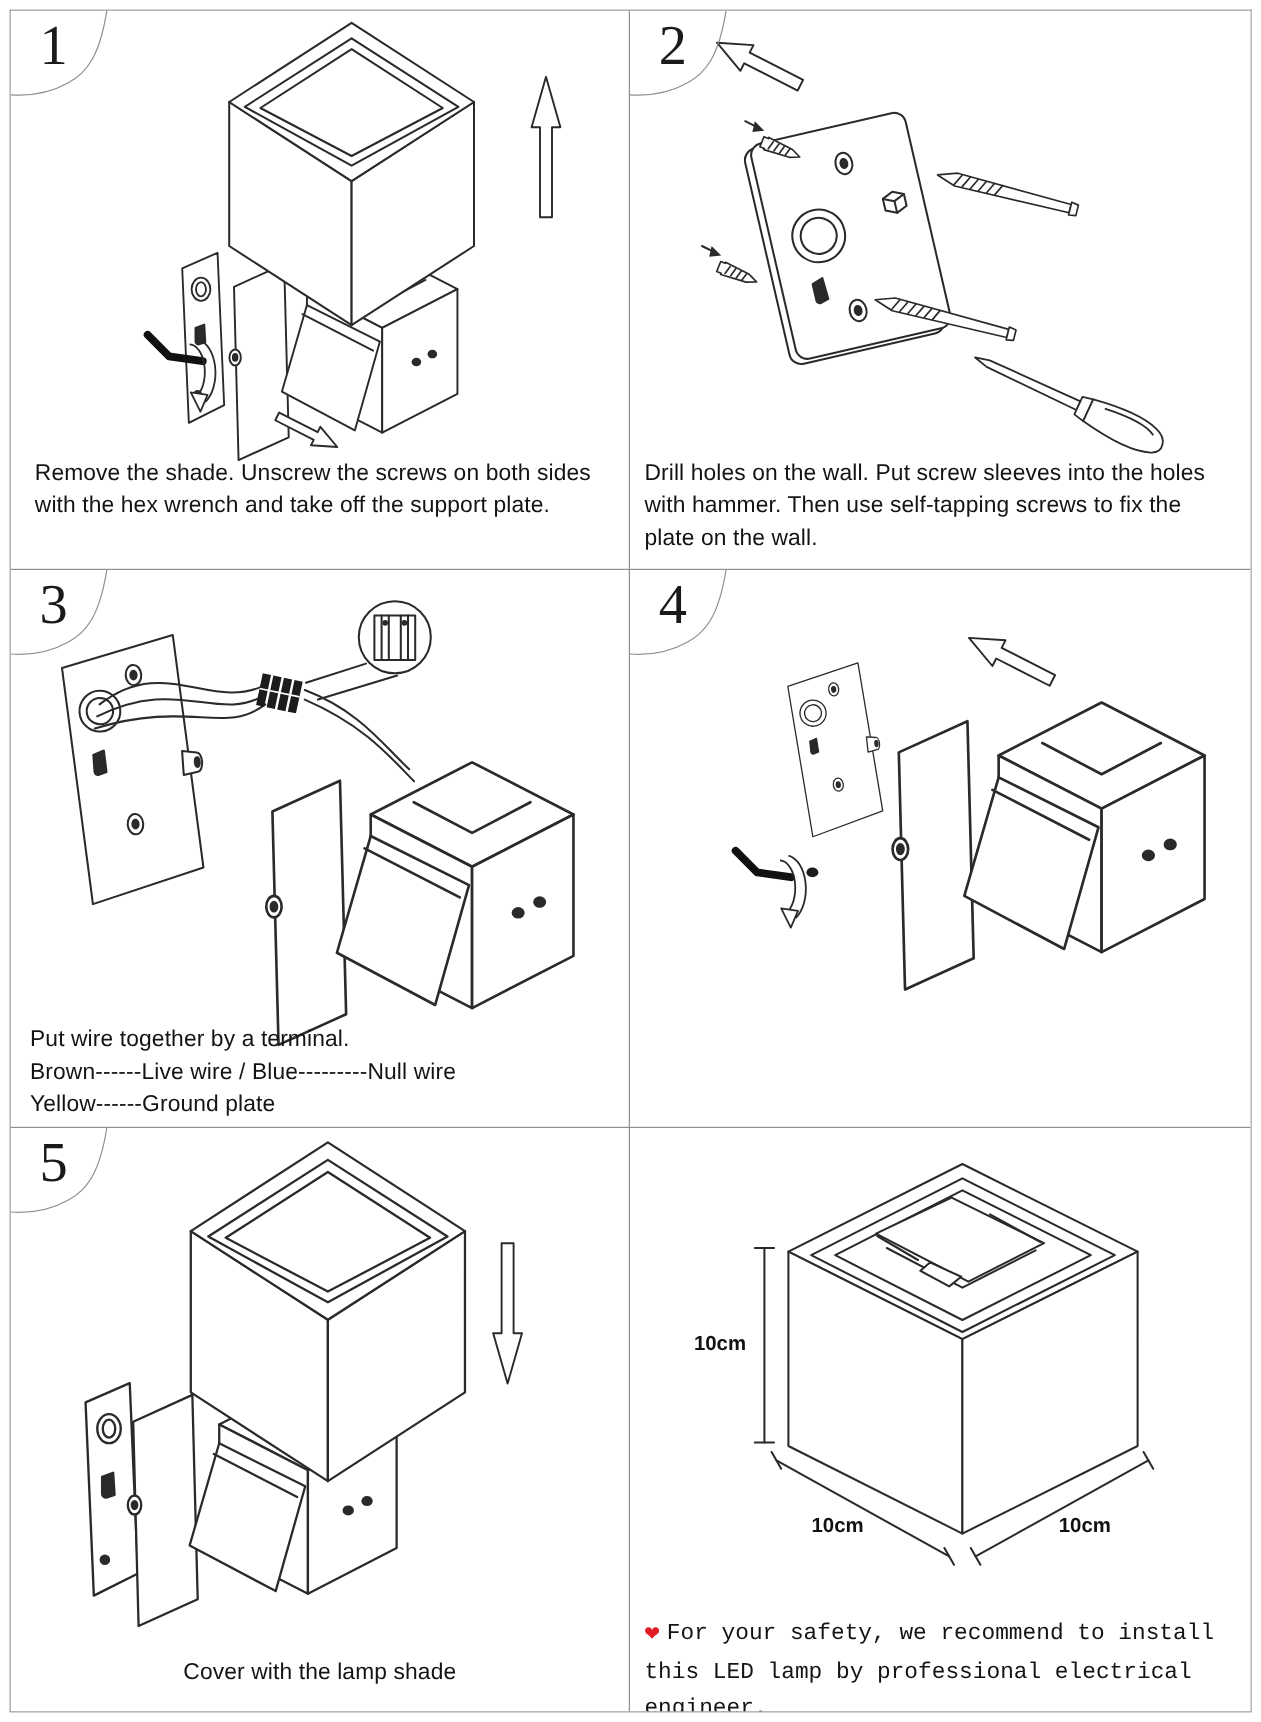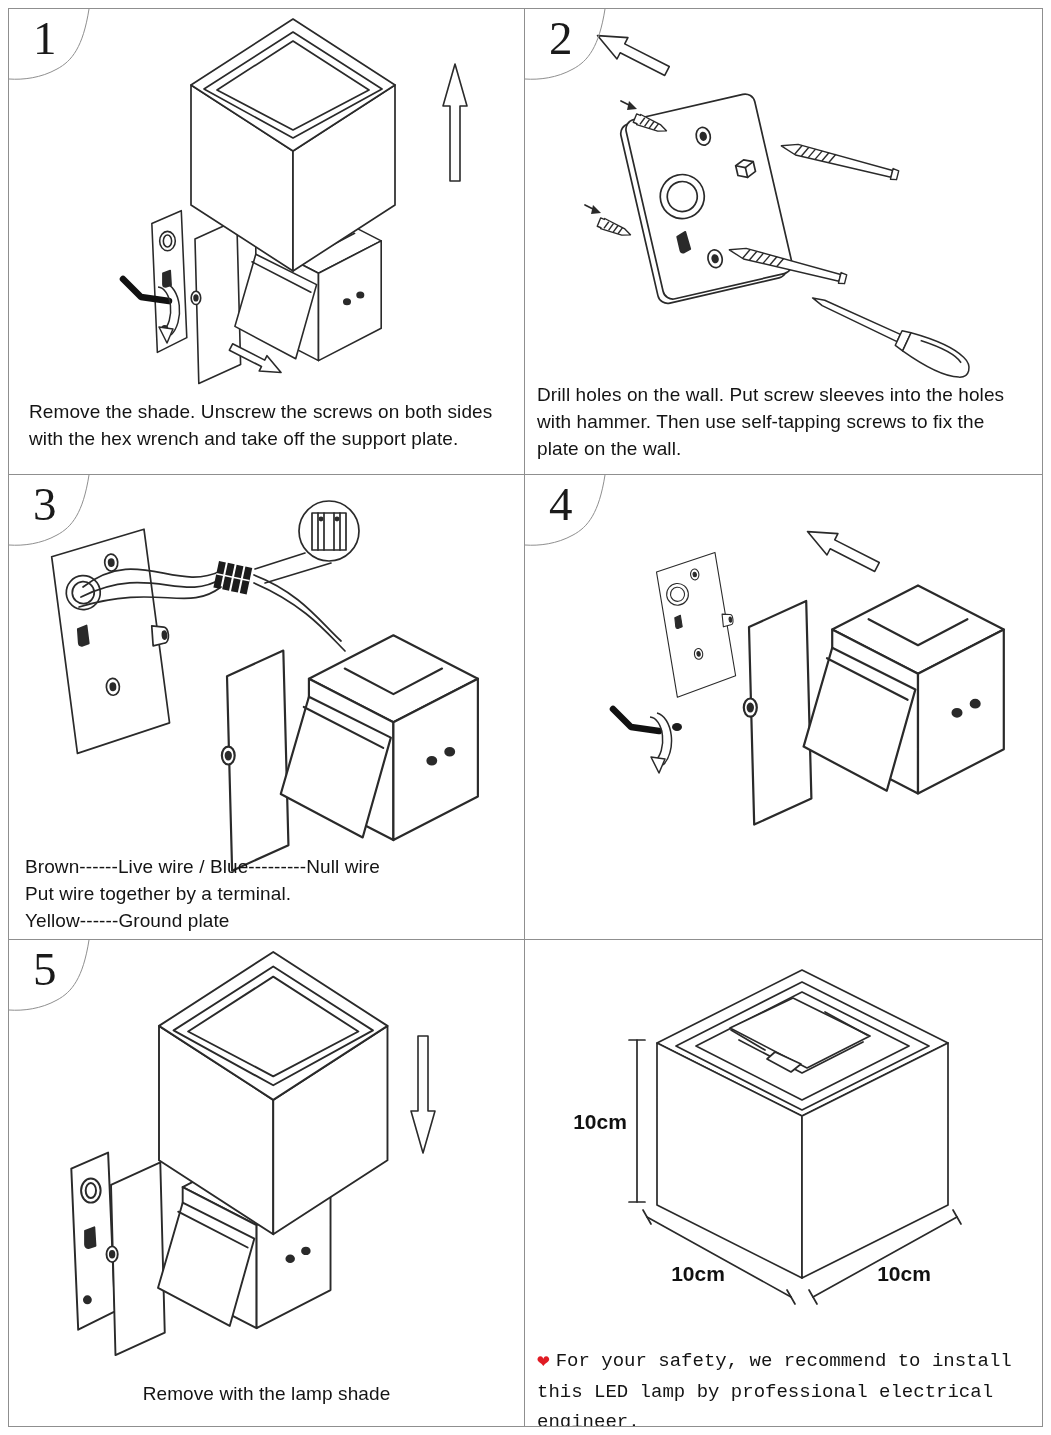--- a/index.html
+++ b/index.html
@@ -19,27 +19,27 @@
     position:absolute; left:24px; top:6px; z-index:3;
     font-family:"Liberation Serif","DejaVu Serif",serif;
     font-size:47px; line-height:1; color:#1a1a1a;
   }
   .curl { position:absolute; left:0; top:0; z-index:2; }
   .illus { position:absolute; left:0; top:0; z-index:1; }
   .caption {
     position:absolute; z-index:4; font-size:19px; line-height:27px; color:#141414;
     letter-spacing:0.1px;
   }
-  .cap1 { left:20px;  top:389px; width:494px; }
+  .cap1 { left:20px;  top:372px; width:494px; }
   .cap2 { left:12px;  top:372px; width:484px; }
   .cap3 { left:16px;  top:378px; width:500px; }
   .cap4 { left:28px;  top:380px; width:476px; }
   .cap5 { left:0;     top:440px; width:100%; text-align:center; }
   .dimlabel {
-    position:absolute; z-index:4; font-size:21px; font-weight:bold; color:#111;
+    position:absolute; z-index:4; font-size:17px; font-weight:bold; color:#111;
     width:54px; text-align:center;
   }
   .safety {
     position:absolute; left:12px; top:406px; width:506px; z-index:4;
     font-size:19px; line-height:30px; color:#141414;font-family:Liberation Mono, monospace;
   }
   .heart { font-size:21px; margin-right:6px; vertical-align:-1px; }
   
   svg .ln { stroke:#2a2a2a; stroke-width:1.7; stroke-linejoin:round; stroke-linecap:round; }
 </style>
@@ -219,22 +219,22 @@
           <line x1="309" y1="38" x2="309" y2="75" class="ln" stroke-width="1.3"></line>
           <line x1="315" y1="38" x2="315" y2="75" class="ln" stroke-width="1.3"></line>
           <line x1="325" y1="38" x2="325" y2="75" class="ln" stroke-width="1.3"></line>
           <line x1="331" y1="38" x2="331" y2="75" class="ln" stroke-width="1.3"></line>
           <circle cx="312" cy="44" r="2.4" fill="#2a2a2a"></circle>
           <circle cx="328" cy="44" r="2.4" fill="#2a2a2a"></circle>
         </g>
         <use href="#g-module" transform="translate(218,150) scale(1.28)"></use>
       </svg>
       <div class="caption cap3">
+        <div>Put wire together by a terminal.</div>
         <div>Brown------Live wire / Blue---------Null wire</div>
-        <div>Put wire together by a terminal.</div>
         <div>Yellow------Ground plate</div>
       </div>
     </div>
 
     <div class="panel bB">
       <svg class="curl" width="96" height="80">
         <path d="M80,0 C74,38 63,52 48,60 C32,69 14,71 0,70" stroke="#8f8f8f" stroke-width="1" fill="none"></path>
       </svg>
       <div class="stepnum">4</div>
       <svg class="illus" width="517" height="465" viewBox="0 0 517 465">
@@ -251,21 +251,21 @@
       <svg class="curl" width="96" height="80">
         <path d="M80,0 C74,38 63,52 48,60 C32,69 14,71 0,70" stroke="#8f8f8f" stroke-width="1" fill="none"></path>
       </svg>
       <div class="stepnum">5</div>
       <svg class="illus" width="516" height="487" viewBox="0 0 516 487">
         <use href="#g-mountplate" transform="translate(60,208) scale(1.15)"></use>
         <use href="#g-module" transform="translate(102,200) scale(1.12)"></use>
         <use href="#g-cube" transform="translate(150,12) scale(1.12)"></use>
         <use href="#g-arrow" transform="translate(414,96) rotate(90) scale(1.5,1)"></use>
       </svg>
-      <div class="caption cap5">Remove with the lamp shade</div>
+      <div class="caption cap5">Cover with the lamp shade</div>
     </div>
 
     <div class="panel">
       <svg class="illus" width="517" height="487" viewBox="0 0 517 487">
         <g class="ln">
           <polygon points="277,30 423,103 277,176 132,103" fill="#fff"></polygon>
           <polygon points="132,103 277,176 277,338 132,265" fill="#fff"></polygon>
           <polygon points="277,176 423,103 423,265 277,338" fill="#fff"></polygon>
           <polygon points="277,42 404,106 277,170 151,106" fill="none"></polygon>
           <polygon points="277,52 384,106 277,160 171,106" fill="none"></polygon>

